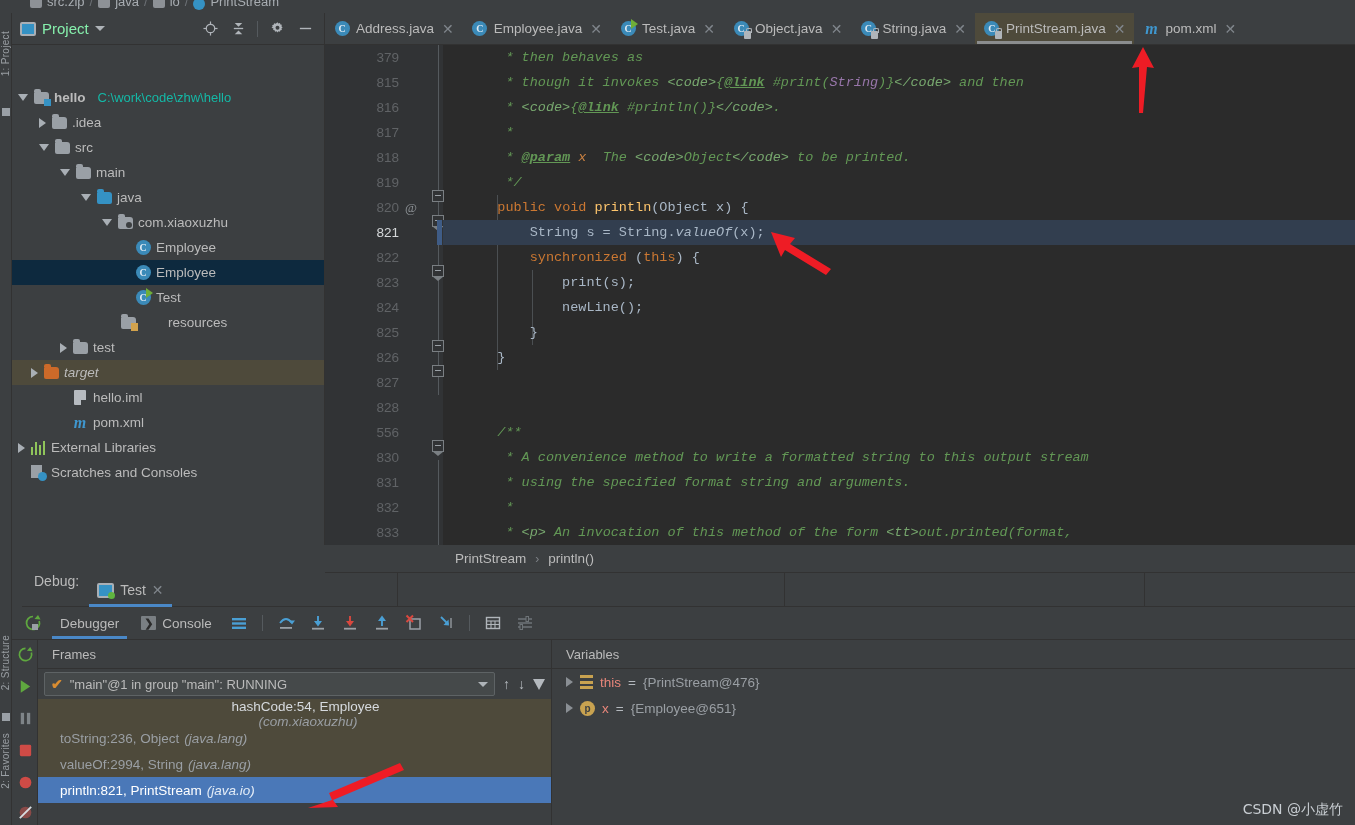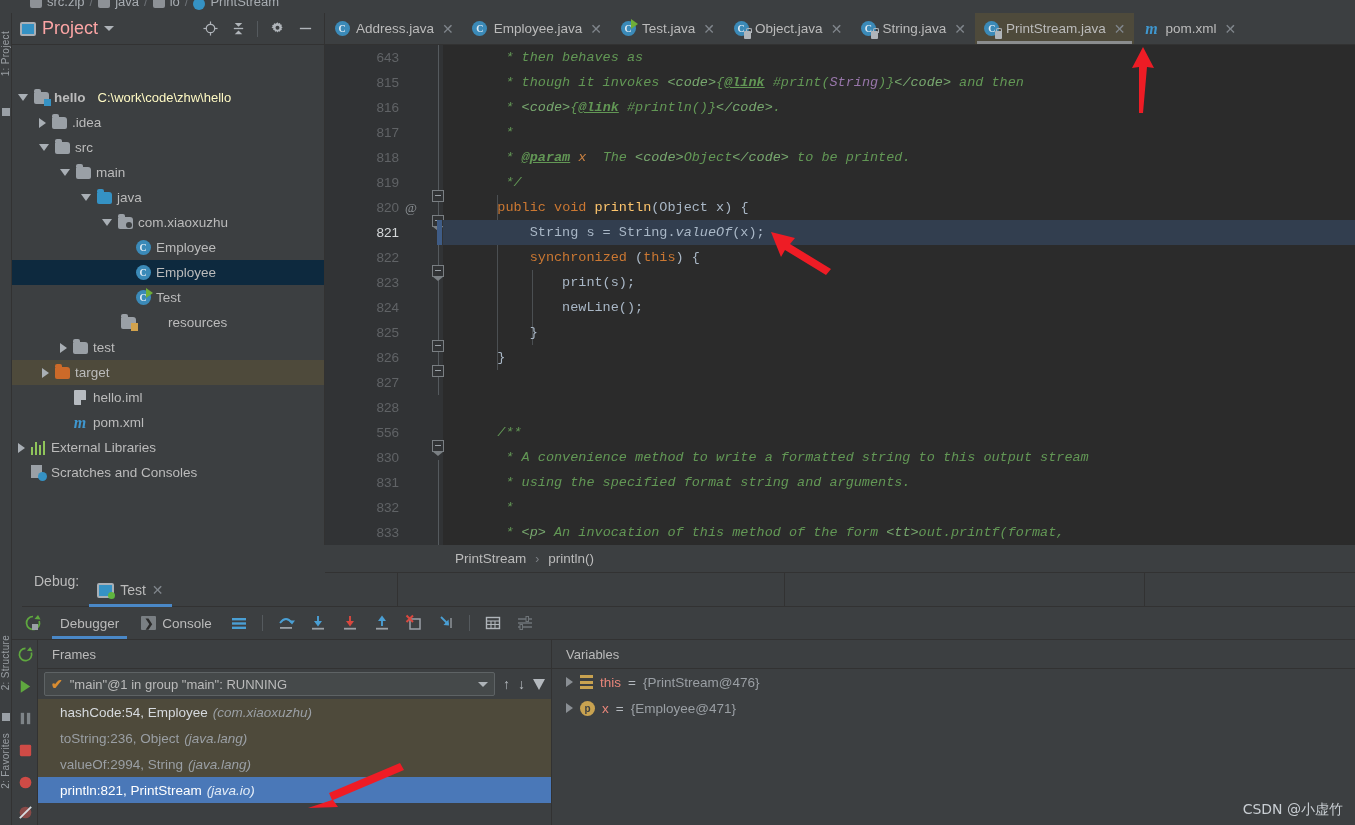--- a/index.html
+++ b/index.html
@@ -55,21 +55,21 @@
     background: #3c3f41; border-right: 1px solid #323232;
   }
   .project-header {
     height: 32px; display: flex; align-items: center;
     padding: 0 6px 0 8px; gap: 6px; border-bottom: 1px solid #323232;
   }
   .pp-icon {
     width: 16px; height: 14px; border: 2px solid #a9afb5; border-radius: 2px;
     background: #3592c4; flex: 0 0 auto;
   }
-  .pp-title { font-size: 18px; color: #fca5a5; }
+  .pp-title { font-size: 15px; color: #86efac; }
   .caret-dn {
     width: 0; height: 0; border-left: 5px solid transparent;
     border-right: 5px solid transparent; border-top: 5px solid #aeb3b8;
   }
   .pp-tools { margin-left: auto; display: flex; align-items: center; gap: 10px; padding-right: 4px;}
   .icon-btn { width: 18px; height: 18px; display: flex; align-items: center; justify-content: center; }
   .divider-v { width: 1px; height: 16px; background: #555a5e; }
 
   .tree { padding-top: 5px; font-size: 13.5px; color: #bbbbbb; }
   .tree-row {
@@ -231,21 +231,21 @@
     font-size:13px; color:#bbbbbb;
   }
   .check { color:#d98c31; font-size:14px; font-weight:bold; }
   .arrow-ic { color:#b4b9be; font-size:14px; }
   .funnel { width:0;height:0;border-left:6px solid transparent;border-right:6px solid transparent;border-top:11px solid #b4b9be; }
   .frame-row {
     height: 26px; display:flex; align-items:center; padding-left: 22px;
     font-size:13.5px; color:#bbbbbb; white-space:nowrap;
   }
   .frame-row.dim   { color:#9a9fa4; background:#4e4a3b; }
-  .frame-row.tan   { background:#4e4a3b; }
+  .frame-row.tan   { background:#4e4a3b;flex-direction:column; }
   .frame-row.sel   { background:#4a78b8; color:#ffffff; }
   .frame-row .pkg  { font-style: italic; color:#9a9fa4; margin-left:5px; }
   .frame-row.sel .pkg { color:#e3ecf7; }
 
   .vars-pane { position:absolute; left:552px; top:640px; width:803px; height:185px; background:#3c3f41; }
   .var-row { height:26px; display:flex; align-items:center; gap:7px; padding-left:14px; font-size:13.5px; color:#b4b9be;}
   .vtw { width:0;height:0;border-top:5px solid transparent;border-bottom:5px solid transparent;border-left:7px solid #8a8f94; }
   .vi-this { width:13px;height:14px; display:flex;flex-direction:column;justify-content:space-between; }
   .vi-this i { display:block; height:3px; background:#c8a250; }
   .vi-p { width:15px;height:15px;border-radius:50%;background:#c8a250;color:#3c3f41;font-size:10px;font-weight:bold;
@@ -329,21 +329,21 @@
     </div>
     <div class="tree" id="tree">
         <div class="tree-row" style="padding-left: 6px; margin-top: 35px;">
           <span class="tw down"></span>
           <span class="ti">
             <span class="fold">
               <span class="badge-sq"></span>
             </span>
           </span>
           <span style="font-weight: bold;">hello</span>
-          <span style="color: #fef9c3; margin-left: 7px; font-size: 13px;">C:\work\code\zhw\hello</span>
+          <span style="color: #14b8a6; margin-left: 7px; font-size: 13px;">C:\work\code\zhw\hello</span>
         </div>
         <div class="tree-row" style="padding-left: 27px;">
           <span class="tw right"></span>
           <span class="ti">
             <span class="fold"></span>
           </span>
           <span>.idea</span>
         </div>
         <div class="tree-row" style="padding-left: 27px;">
           <span class="tw down"></span>
@@ -405,21 +405,21 @@
           </span>
           <span>resources</span>
         </div>
         <div class="tree-row" style="padding-left: 48px;">
           <span class="tw right"></span>
           <span class="ti">
             <span class="fold"></span>
           </span>
           <span>test</span>
         </div>
-        <div class="tree-row sel-tan" style="padding-left: 30px;">
+        <div class="tree-row sel-tan" style="padding-left: 19px; font-style: italic;">
           <span class="tw right"></span>
           <span class="ti">
             <span class="fold orange"></span>
           </span>
           <span>target</span>
         </div>
         <div class="tree-row" style="padding-left: 48px;">
           <span class="tw blank"></span>
           <span class="ti">
             <span class="iml"></span>
@@ -542,21 +542,21 @@
     <div class="fh" style="top:320px;">
         <div class="box"></div>
         <div class="minus"></div>
       </div>
     <div class="fh tri" style="top:395px;">
         <div class="box"></div>
         <div class="minus"></div>
       </div>
     <div class="code-rows" id="code-rows">
         <div class="row">
-          <span class="ln">643</span>
+          <span class="ln">379</span>
           <span class="ctext"><span class="cm">    * then behaves as</span></span>
         </div>
         <div class="row">
           <span class="ln">815</span>
           <span class="ctext"><span class="cm">    * though it invokes </span><span class="tagc">&lt;code&gt;</span><span class="cm">{</span><span class="link">@link</span><span class="cm"> #print(</span><span class="str">String</span><span class="cm">)}</span><span class="tagc">&lt;/code&gt;</span><span class="cm"> and then</span></span>
         </div>
         <div class="row">
           <span class="ln">816</span>
           <span class="ctext"><span class="cm">    * </span><span class="tagc">&lt;code&gt;</span><span class="cm">{</span><span class="link">@link</span><span class="cm"> #println()}</span><span class="tagc">&lt;/code&gt;</span><span class="cm">.</span></span>
         </div>
@@ -622,21 +622,21 @@
         <div class="row">
           <span class="ln">831</span>
           <span class="ctext"><span class="cm">    * using the specified format string and arguments.</span></span>
         </div>
         <div class="row">
           <span class="ln">832</span>
           <span class="ctext"><span class="cm">    *</span></span>
         </div>
         <div class="row">
           <span class="ln">833</span>
-          <span class="ctext"><span class="cm">    * </span><span class="tagc">&lt;p&gt;</span><span class="cm"> An invocation of this method of the form </span><span class="tagc">&lt;tt&gt;</span><span class="cm">out.printf(format,</span></span>
+          <span class="ctext"><span class="cm">    * </span><span class="tagc">&lt;p&gt;</span><span class="cm"> An invocation of this method of the form </span><span class="tagc">&lt;tt&gt;</span><span class="cm">out.printed(format,</span></span>
         </div>
       </div>
   </div>
 
   <div class="ed-crumb">
     <span>PrintStream</span>
     <span class="sep">›</span>
     <span>println()</span>
   </div>
 
@@ -817,21 +817,21 @@
           </span>
           <span class="vname">this</span>
           <span class="veq"> = </span>
           <span class="vval">{PrintStream@476}</span>
         </div>
         <div class="var-row">
           <span class="vtw"></span>
           <span class="vi-p">p</span>
           <span class="vname">x</span>
           <span class="veq"> = </span>
-          <span class="vval">{Employee@471}</span>
+          <span class="vval">{Employee@651}</span>
         </div>
       </div>
   </div>
 
   <svg class="arrow" style="left:1105px;top:45px;width:90px;height:75px;">
     <g fill="#ee1c25">
         <polygon points="38,2 49,23 42,22 38,68 34,68 34,22 27,23"></polygon>
       </g>
   </svg>
   <svg class="arrow" style="left:765px;top:225px;width:80px;height:55px;">

